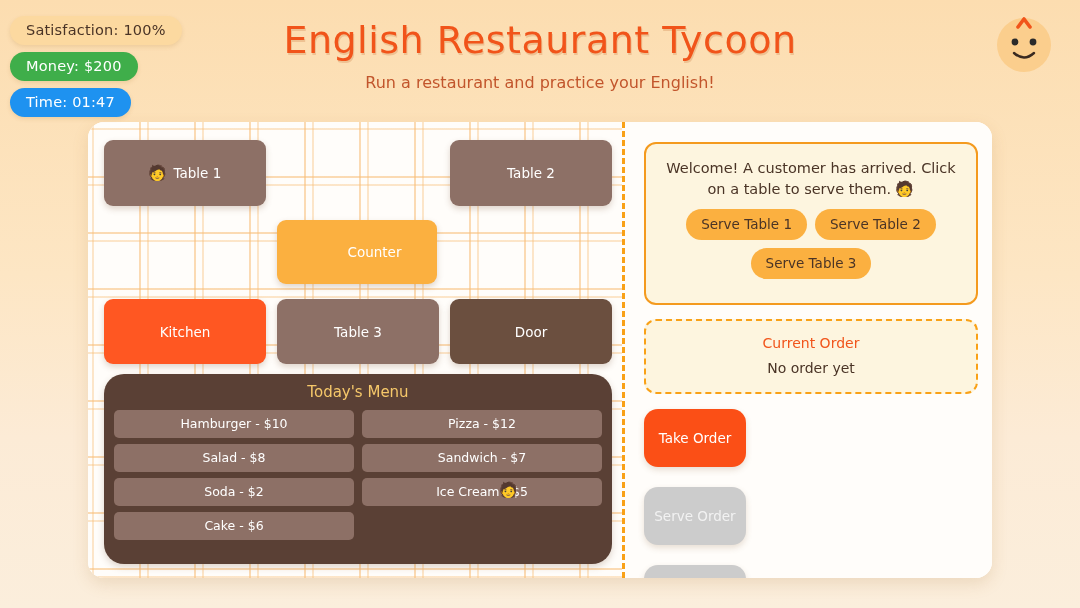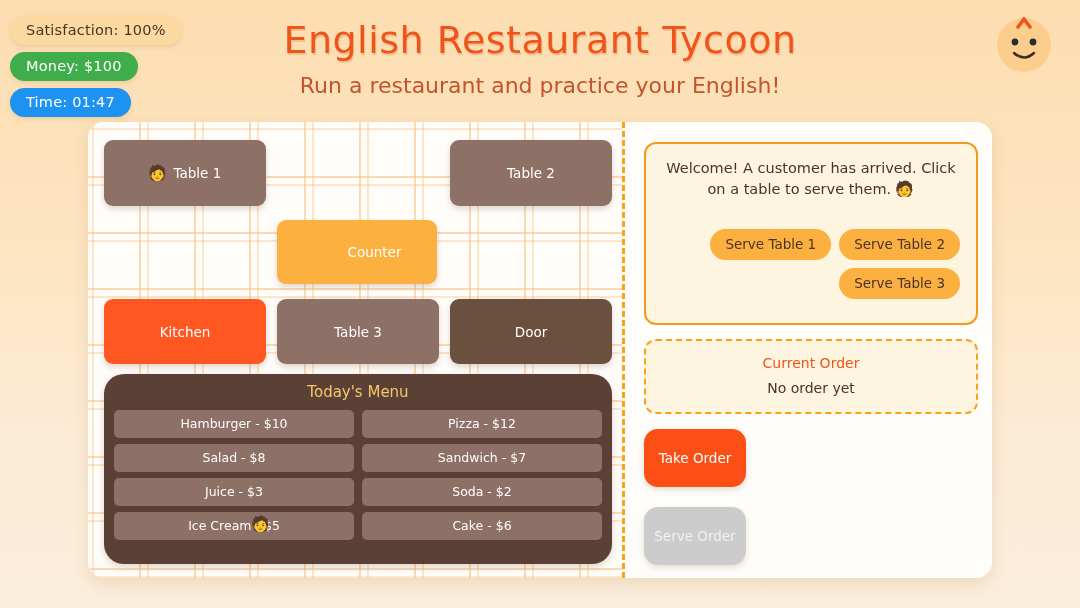--- a/index.html
+++ b/index.html
@@ -49,21 +49,21 @@
     z-index: 20;
   }
   .title {
     font-size: 38px;
     color: #F1541A;
     letter-spacing: 0.5px;
     text-shadow: 1px 2px 0 rgba(200,120,60,.28);
   }
   .subtitle {
     margin-top: 11px;
-    font-size: 22px;
+    font-size: 16px;
     color: #C2552C;
   }
 
   
   .avatar {
     position: absolute;
     right: 23px; top: 12px;
     width: 66px; height: 66px;
     z-index: 40;
   }
@@ -199,24 +199,24 @@
   }
   .dialogue-text {
     font-size: 14.5px;
     color: #4A3426;
     line-height: 1.45;
   }
   .dialogue-text .cust {
     font-size: 15px;
   }
   .serve-row {
-    margin-top: 28px;
+    margin-top: 8px;
     display: flex;
     flex-wrap: wrap;
-    justify-content: flex-end;
+    justify-content: center;
     gap: 8px 8px;
   }
   .serve-btn {
     background: #FBB040;
     color: #4A3426;
     border: none;
     border-radius: 18px;
     padding: 7px 15px 8px;
     font-size: 13.5px;
     font-family: inherit;
@@ -264,21 +264,21 @@
     justify-content: center;
   }
   .action-primary  { background: #FB4F16; }
   .action-disabled { background: #CCCCCC; color: #F2F2F2; cursor: default; }
 </style>
 </head>
 <body>
 
 <div class="hud">
   <div class="badge badge-satisfaction">Satisfaction: 100%</div>
-  <div class="badge badge-money">Money: $100</div>
+  <div class="badge badge-money">Money: $200</div>
   <div class="badge badge-time">Time: 01:47</div>
 </div>
 
 <div class="header">
   <div class="title">English Restaurant Tycoon</div>
   <div class="subtitle">Run a restaurant and practice your English!</div>
 </div>
 
 <div class="avatar">
   <svg width="66" height="66" viewBox="0 0 66 66">
@@ -313,21 +313,20 @@
       <span>Door</span>
     </div>
 
     <div class="menu">
       <div class="menu-title">Today's Menu</div>
       <div class="menu-grid">
         <div class="menu-item">Hamburger - $10</div>
         <div class="menu-item">Pizza - $12</div>
         <div class="menu-item">Salad - $8</div>
         <div class="menu-item">Sandwich - $7</div>
-        <div class="menu-item">Juice - $3</div>
         <div class="menu-item">Soda - $2</div>
         <div class="menu-item">
           <span>Ice Cream - $5</span>
           <span class="cust-ov">🧑</span>
         </div>
         <div class="menu-item">Cake - $6</div>
       </div>
     </div>
   </div>
 

